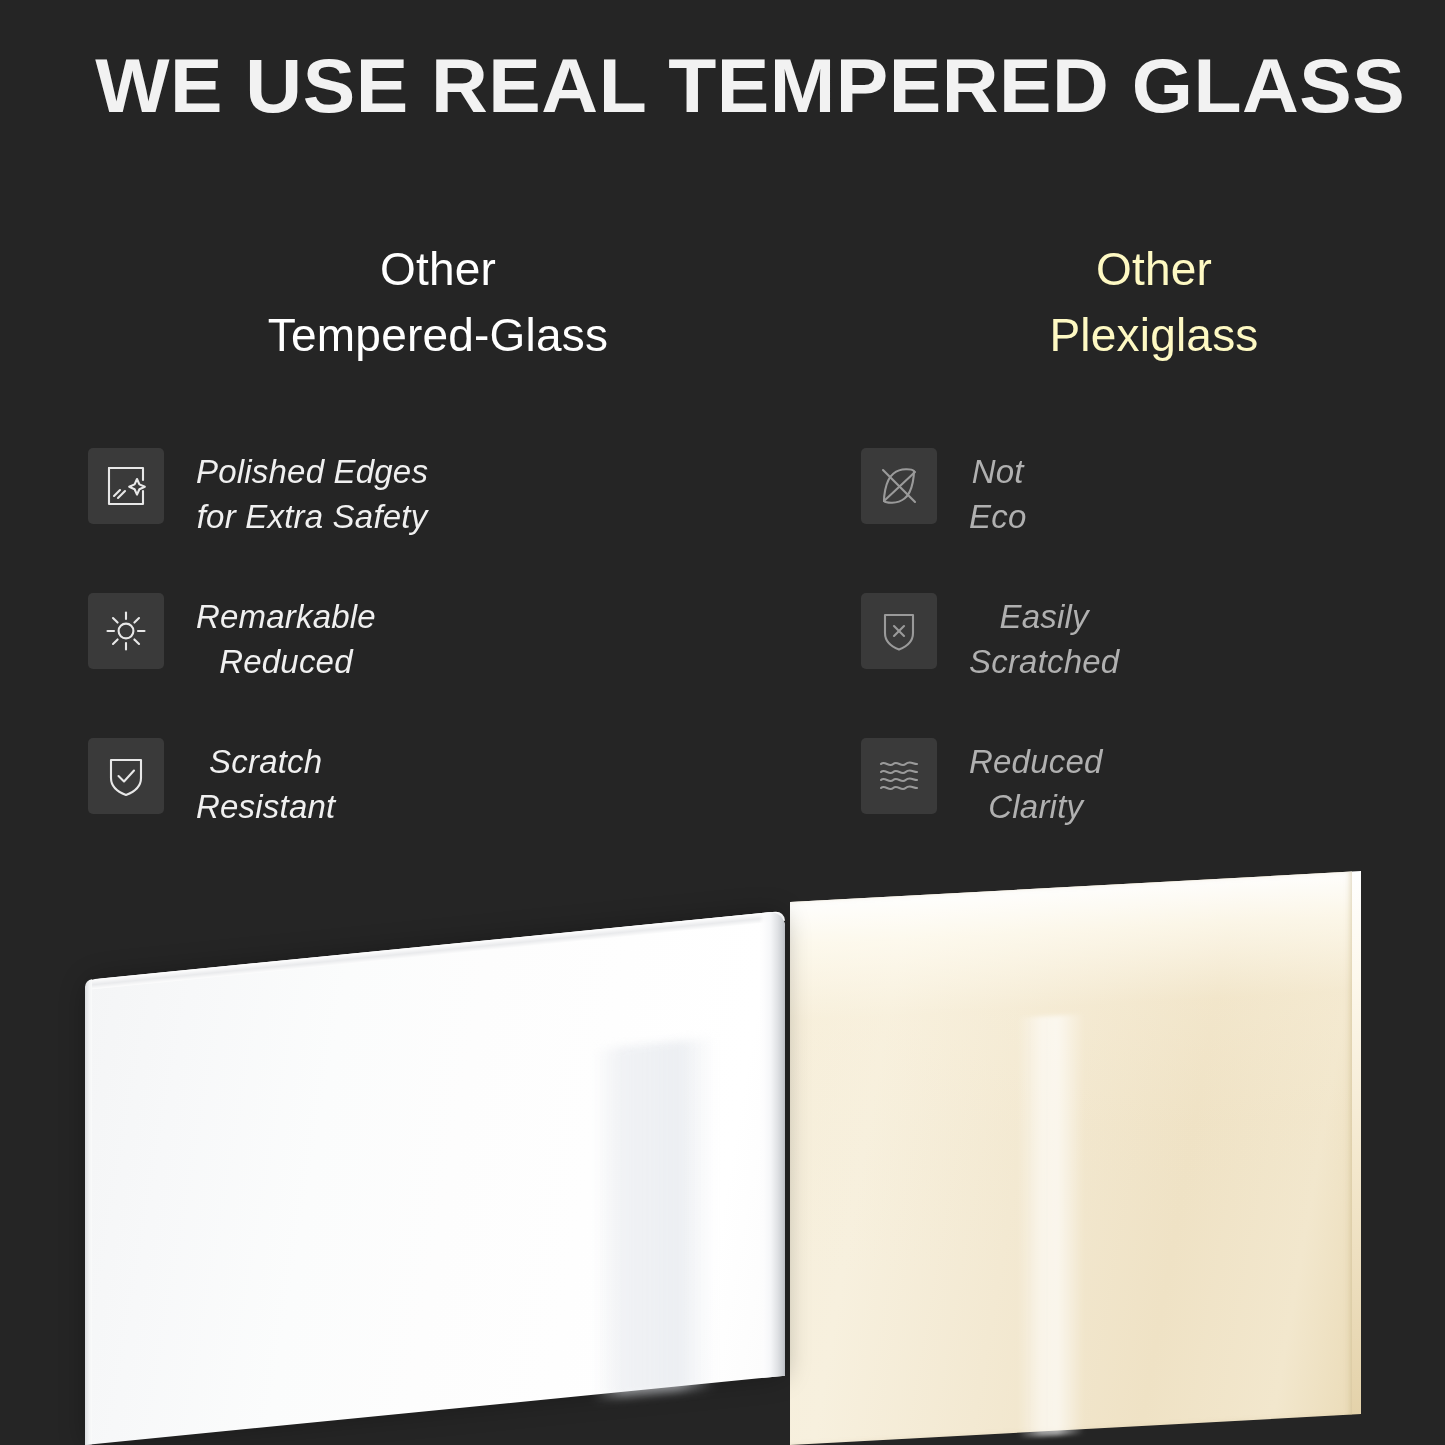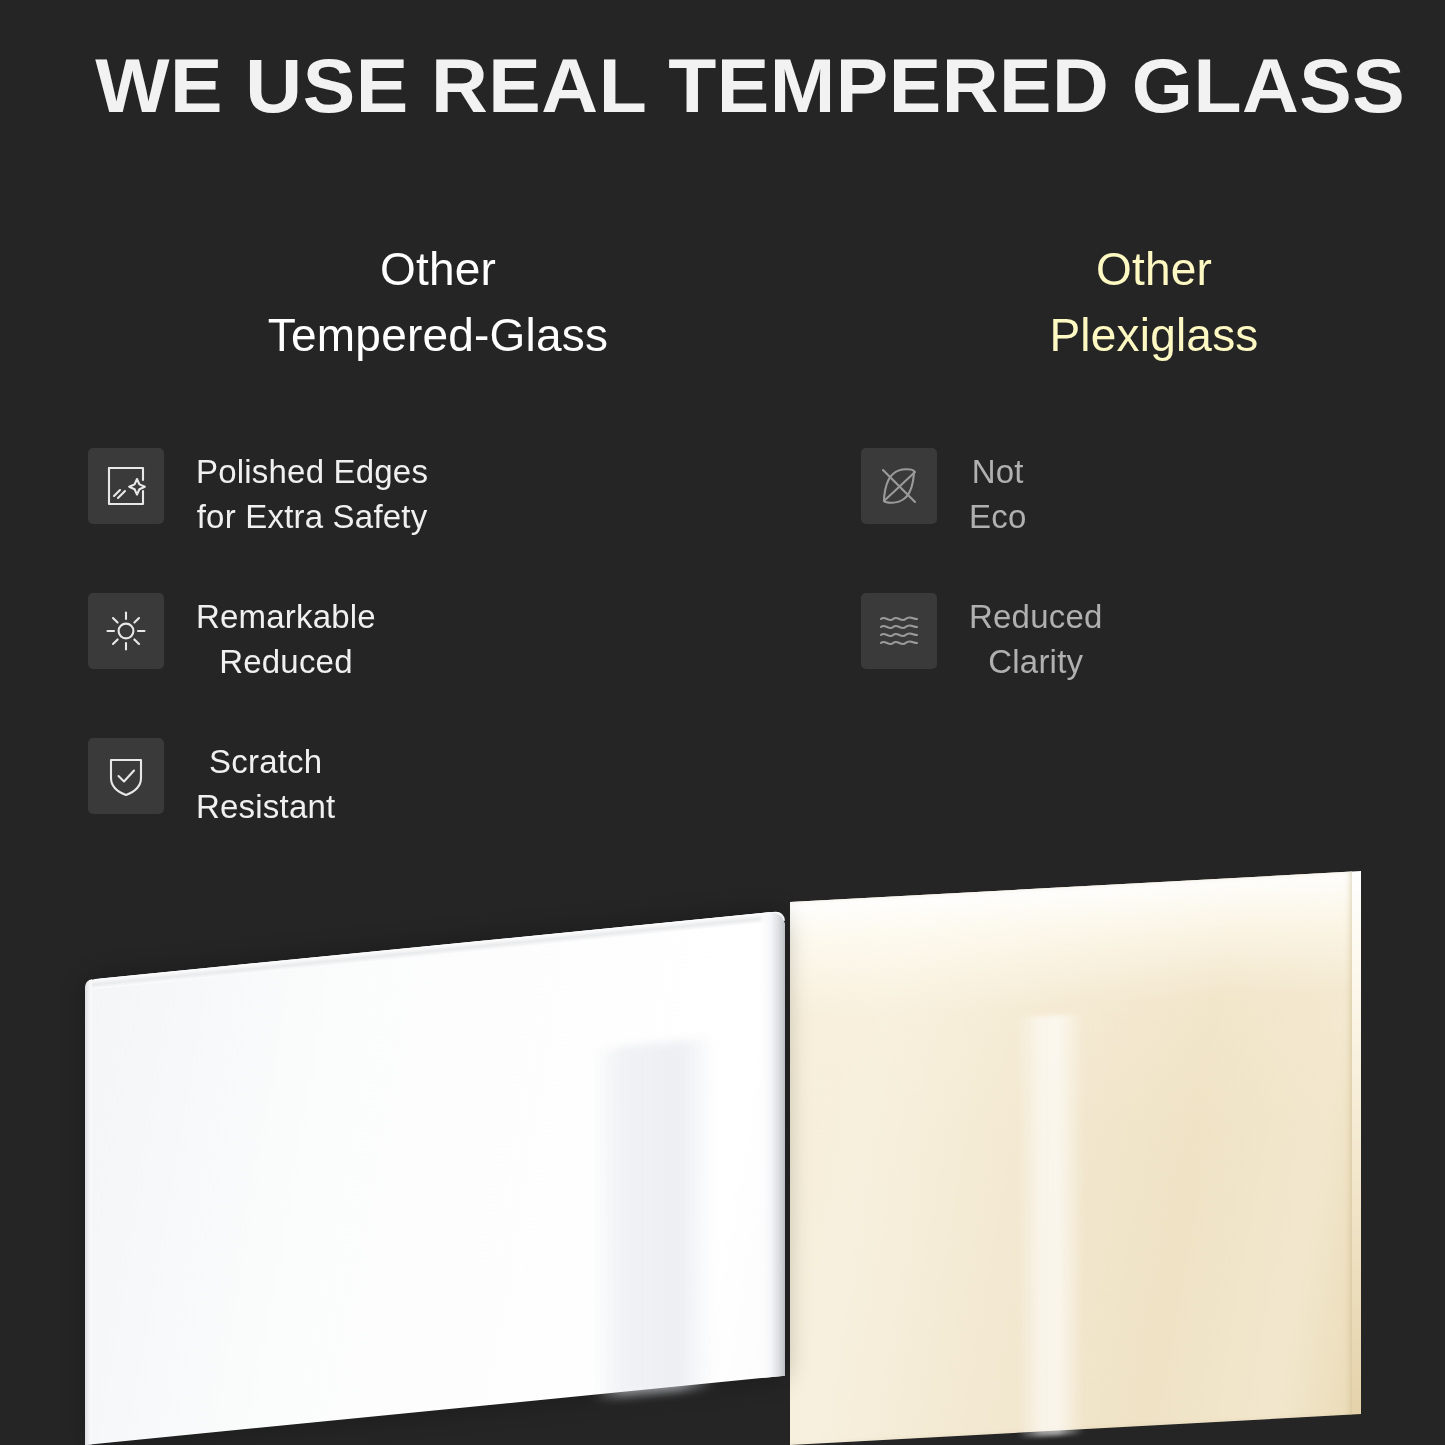--- a/index.html
+++ b/index.html
@@ -51,20 +51,21 @@
     white-space: pre-line;
   }
   .col-left .col-title  { color: #ffffff; }
   .col-right .col-title { color: #fef9c3; }
 
   
   .features {
     position: absolute;
     top: 446px;
     left: 0;
+    font-style: italic;
   }
   .features.left  { left: 88px;  }
   .features.right { left: 861px; }
 
   .feature {
     display: flex;
     align-items: flex-start;
     height: 145px;
   }
   .tile {
@@ -291,20 +292,31 @@
         <svg width="46" height="46" viewBox="0 0 46 46" fill="none" stroke="#9a9a9a" stroke-width="2.1" stroke-linecap="round" stroke-linejoin="round">
           <path d="M38 8 C38 8 38 28 28.5 35.5 C21 41.5 10 40 8 38 C8 38 8 18 17.5 10.5 C25 4.5 36 6 38 8 Z"></path>
           <path d="M7 7 L39 39"></path>
           <path d="M39 9 L8 38"></path>
         </svg>
       </div>
       <div class="feature-label">Not
 Eco</div>
     </div>
 
+    <div class="feature">
+      <div class="tile">
+        <svg width="46" height="46" viewBox="0 0 46 46" fill="none" stroke="#9a9a9a" stroke-width="2.1" stroke-linecap="round" stroke-linejoin="round">
+          <path d="M9 7 H37 V25 C37 33.2 30.8 38.6 23 41.6 C15.2 38.6 9 33.2 9 25 Z"></path>
+          <path d="M18 18 L28 28"></path>
+          <path d="M28 18 L18 28"></path>
+        </svg>
+      </div>
+      <div class="feature-label">Easily
+Scratched</div>
+    </div>
 
     <div class="feature">
       <div class="tile">
         <svg width="46" height="46" viewBox="0 0 46 46" fill="none" stroke="#9a9a9a" stroke-width="2.1" stroke-linecap="round">
           <path d="M5 11 C9 7.2 13 14.8 17.2 11 C21.4 7.2 25.4 14.8 29.6 11 C33.8 7.2 37 11 41 11"></path>
           <path d="M5 19 C9 15.2 13 22.8 17.2 19 C21.4 15.2 25.4 22.8 29.6 19 C33.8 15.2 37 19 41 19"></path>
           <path d="M5 27 C9 23.2 13 30.8 17.2 27 C21.4 23.2 25.4 30.8 29.6 27 C33.8 23.2 37 27 41 27"></path>
           <path d="M5 35 C9 31.2 13 38.8 17.2 35 C21.4 31.2 25.4 38.8 29.6 35 C33.8 31.2 37 35 41 35"></path>
         </svg>
       </div>

